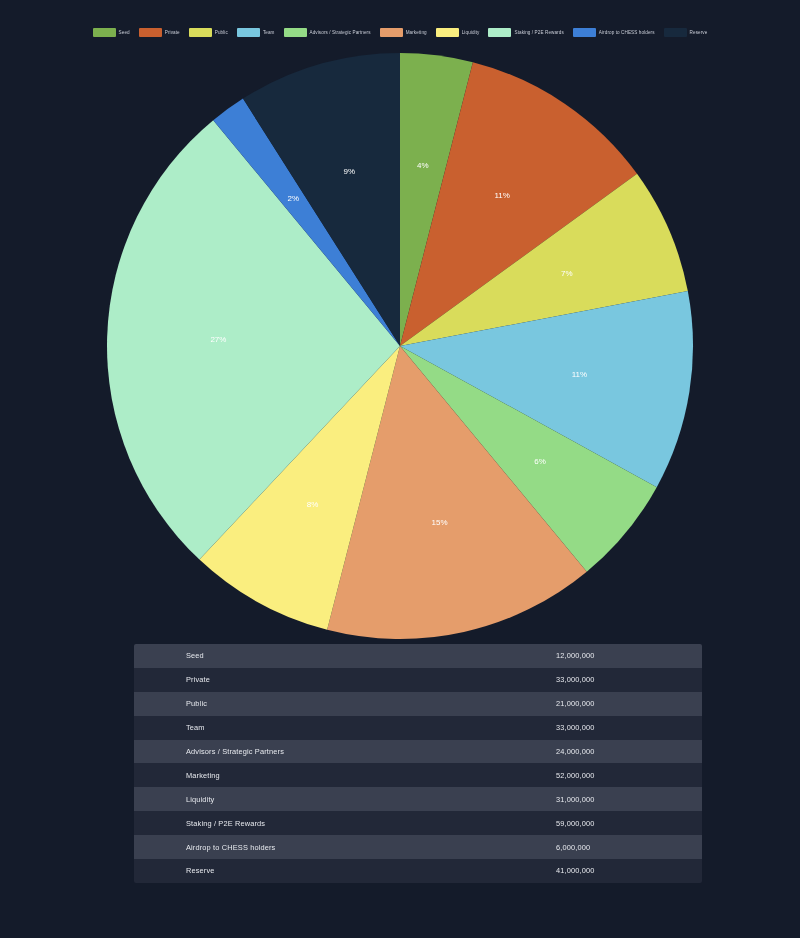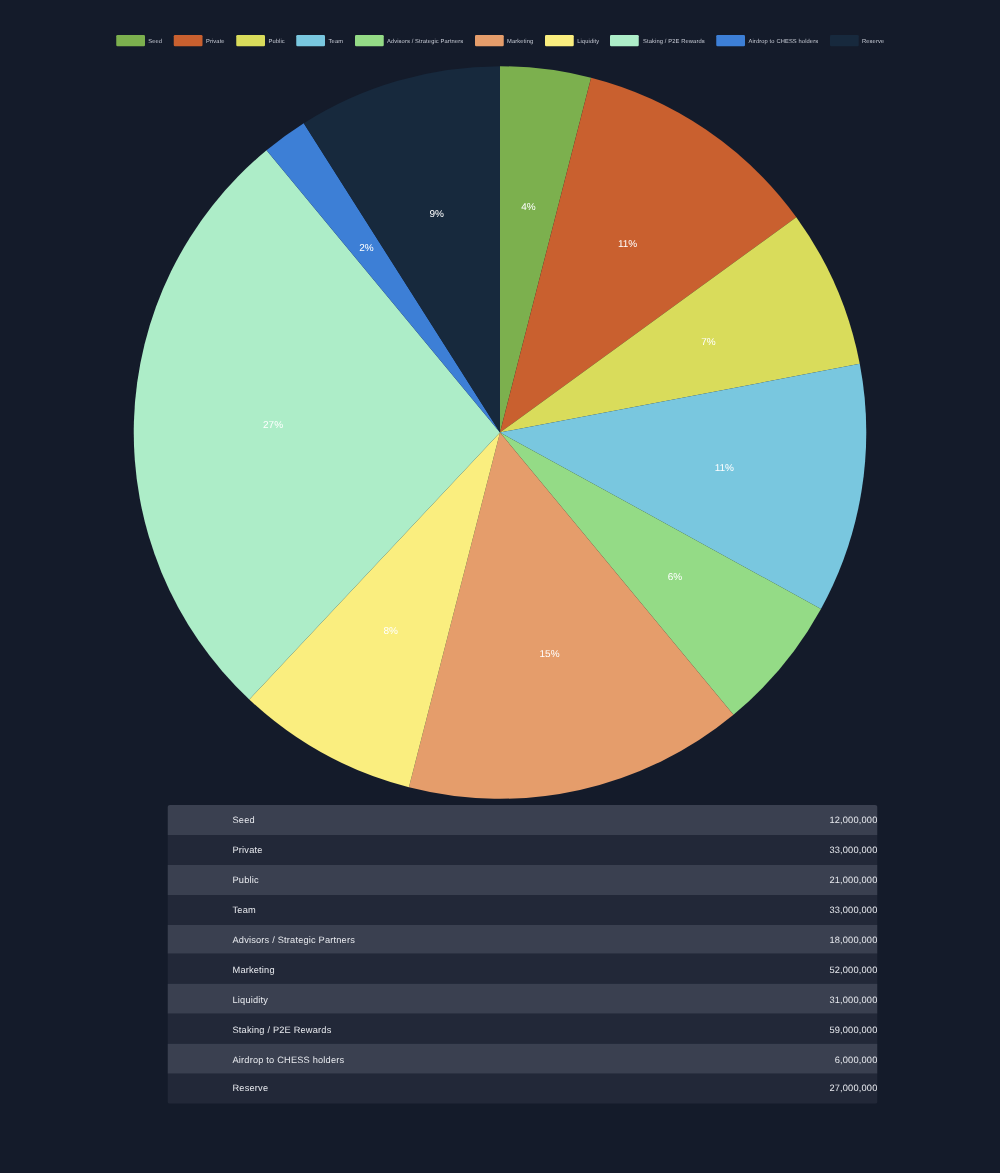--- a/index.html
+++ b/index.html
@@ -80,21 +80,21 @@
   }
   .row.odd  { background: #3a4050; }
   .row.even { background: #222838; }
   .cell-name {
     flex: 0 0 370px;
     padding-left: 52px;
     letter-spacing: .15px;
   }
   .cell-value {
     flex: 1 1 auto;
-    text-align: right;
+    text-align: left;
     padding-left: 52px;
     letter-spacing: .15px;
   }
 </style>
 </head>
 <body>
 
 <div class="page">
 
   <div class="legend" id="legend">
@@ -183,37 +183,37 @@
       <div class="row odd">
         <div class="cell-name">Public</div>
         <div class="cell-value">21,000,000</div>
       </div>
       <div class="row even">
         <div class="cell-name">Team</div>
         <div class="cell-value">33,000,000</div>
       </div>
       <div class="row odd">
         <div class="cell-name">Advisors / Strategic Partners</div>
-        <div class="cell-value">18,000,000</div>
+        <div class="cell-value">24,000,000</div>
       </div>
       <div class="row even">
         <div class="cell-name">Marketing</div>
         <div class="cell-value">52,000,000</div>
       </div>
       <div class="row odd">
         <div class="cell-name">Liquidity</div>
         <div class="cell-value">31,000,000</div>
       </div>
       <div class="row even">
         <div class="cell-name">Staking / P2E Rewards</div>
         <div class="cell-value">59,000,000</div>
       </div>
       <div class="row odd">
         <div class="cell-name">Airdrop to CHESS holders</div>
         <div class="cell-value">6,000,000</div>
       </div>
       <div class="row even">
         <div class="cell-name">Reserve</div>
-        <div class="cell-value">27,000,000</div>
+        <div class="cell-value">41,000,000</div>
       </div>
     </div>
 
 </div>
 
 </body></html>

